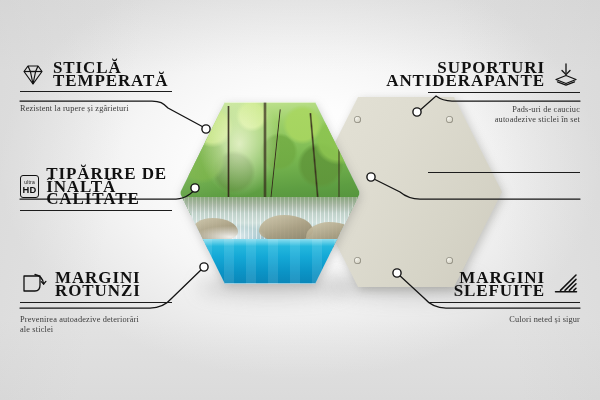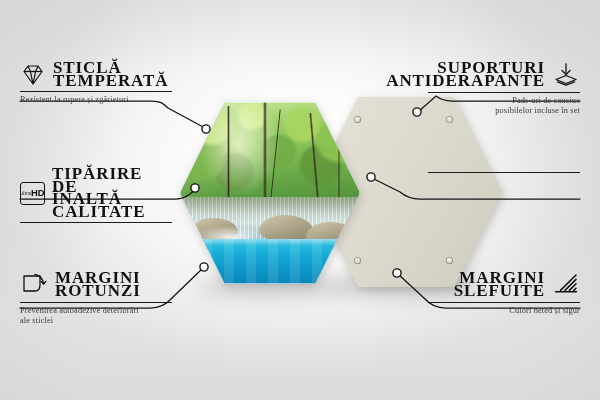--- a/index.html
+++ b/index.html
@@ -31,28 +31,28 @@
   .ttl{
     font-family:"Liberation Serif", serif;
     font-size:17px;line-height:12.6px;letter-spacing:.9px;
     color:#111;font-weight:700;text-transform:uppercase;white-space:pre-line;
   }
   .feat.right .ttl{text-align:right;margin-left:32px;}
   .rule{height:1px;background:#1c1c1c;margin-top:4px;}
   .sub{
     font-family:"Liberation Serif", serif;
     font-size:8.3px;line-height:10.4px;color:#3a3a3a;
-    margin-top:3px;white-space:pre-line;letter-spacing:.15px;
+    margin-top:12px;white-space:pre-line;letter-spacing:.15px;
   }
   .feat.right .sub{text-align:right;}
   .ico{flex:0 0 auto;display:block;}
 
   
   .hd{width:25px;height:23px;border:1.4px solid #111;border-radius:3px;
-      display:flex;flex-direction:row;align-items:center;justify-content:center;box-sizing:border-box;}
+      display:flex;flex-direction:column;align-items:center;justify-content:center;box-sizing:border-box;}
   .hd .u{font-family:"Liberation Sans",sans-serif;font-size:5px;line-height:5px;letter-spacing:.2px;color:#111;}
   .hd .h{font-family:"Liberation Sans",sans-serif;font-size:9.4px;line-height:9.6px;font-weight:700;letter-spacing:.2px;color:#111;}
 
   
   .hex{position:absolute;}
   .hexclip{
     width:100%;height:100%;
     -webkit-clip-path:polygon(25% 0%,75% 0%,100% 50%,75% 100%,25% 100%,0% 50%);
     clip-path:polygon(25% 0%,75% 0%,100% 50%,75% 100%,25% 100%,0% 50%);
     overflow:hidden;position:relative;
@@ -224,21 +224,21 @@
         <g fill="none" stroke="#111" stroke-width="1.3" stroke-linejoin="round" stroke-linecap="round">
           <path d="M14,2 L14,11"></path>
           <path d="M10,8.5 L14,12.6 L18,8.5"></path>
           <path d="M14,13.5 L24,17.5 L14,21.5 L4,17.5 Z"></path>
           <path d="M5.5,19.8 L14,23.2 L22.5,19.8"></path>
         </g>
       </svg>
     </div>
     <div class="rule"></div>
     <div class="sub">Pads-uri de cauciuc
-posibilelor incluse în set</div>
+autoadezive sticlei în set</div>
   </div>
 
   <div class="feat right" style="left:428px;top:168px;width:152px;">
     <div class="rule"></div>
   </div>
 
   <div class="feat right" style="left:428px;top:272px;width:152px;">
     <div class="head">
       <div class="ttl">MARGINI
 SLEFUITE</div>

